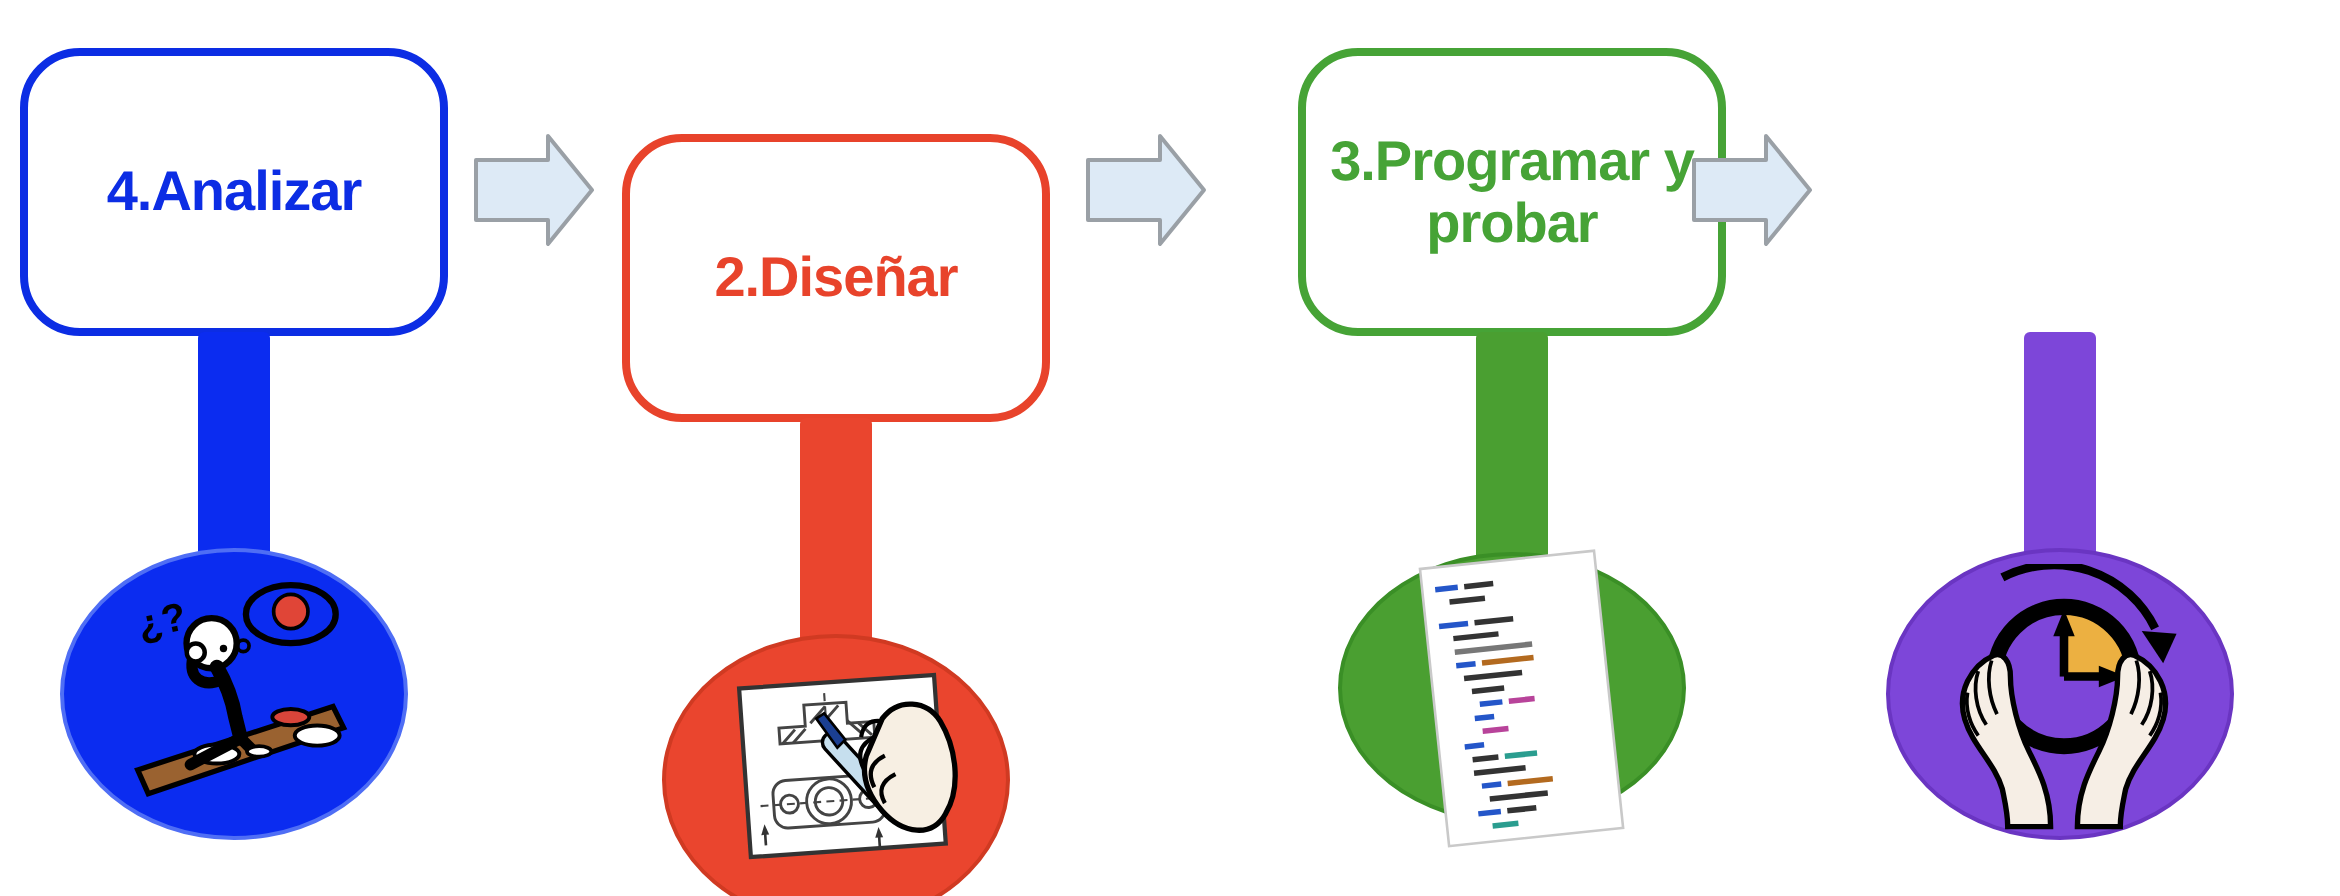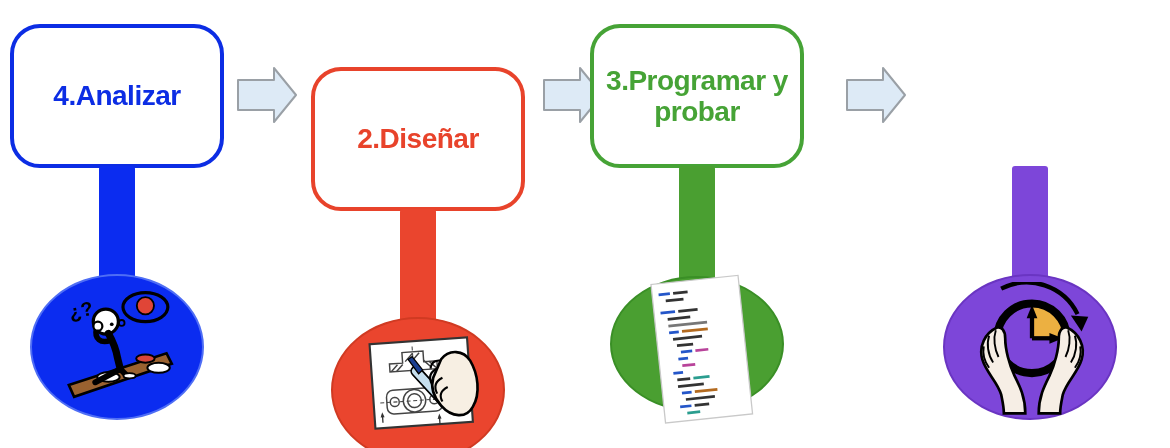--- a/index.html
+++ b/index.html
@@ -9,21 +9,21 @@
   .step-box{position:absolute;left:0;top:24px;width:214px;height:144px;box-sizing:border-box;
             border:4px solid var(--c);border-radius:30px;background:#fff;
             display:flex;align-items:center;justify-content:center;}
   .step-label{color:var(--c);font-weight:800;font-size:28px;line-height:1.12;
               text-align:center;letter-spacing:-0.5px;padding:0 10px;}
   .stem{position:absolute;left:89px;top:166px;width:36px;height:140px;background:var(--cf);border-radius:3px;}
   .bubble{position:absolute;left:20px;top:274px;width:174px;height:146px;background:var(--cf);
           border:2.5px solid var(--ce);border-radius:50%;box-sizing:border-box;}
   .bubble svg{position:absolute;left:12px;top:6px;}
   .flow-arrow{position:absolute;top:65px;width:62px;height:60px;}
-  .s1{left:10px;} .s2{left:311px;margin-top:43px;} .s3{left:590px;} .s4{left:923px;}
+  .s1{left:10px;} .s2{left:311px;margin-top:43px;} .s3{left:649px;} .s4{left:923px;}
   .a1{left:237px;} .a2{left:543px;} .a3{left:846px;}
   .s3 .bubble{top:276px;height:136px;}
   .s3 .bubble svg{left:0;top:-8px;}
 </style>
 </head>
 <body>
 
 <div class="canvas">
 
   <div class="step s1" style="--c: #0c2de4; --cf: #0b2cf0; --ce: #4f6ef5;">

